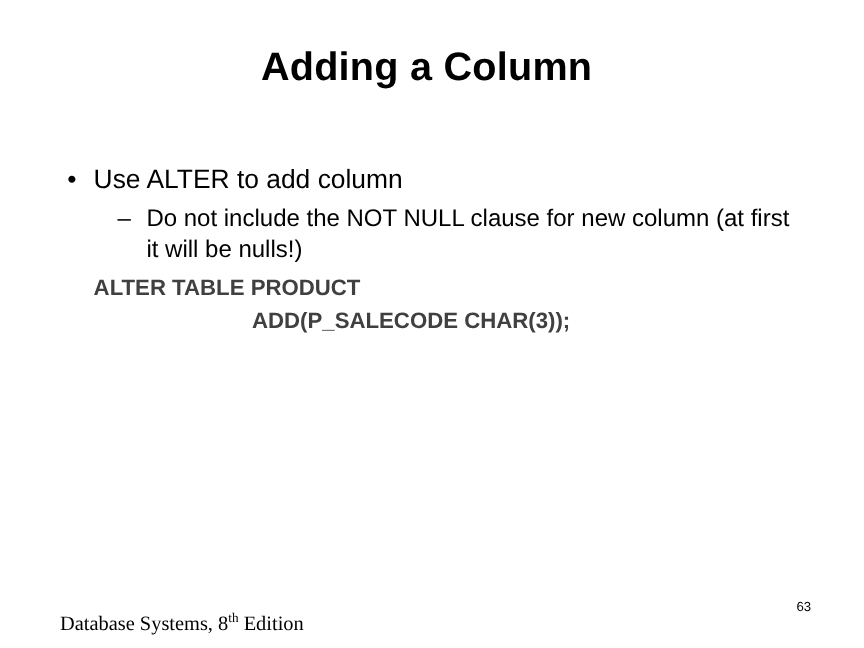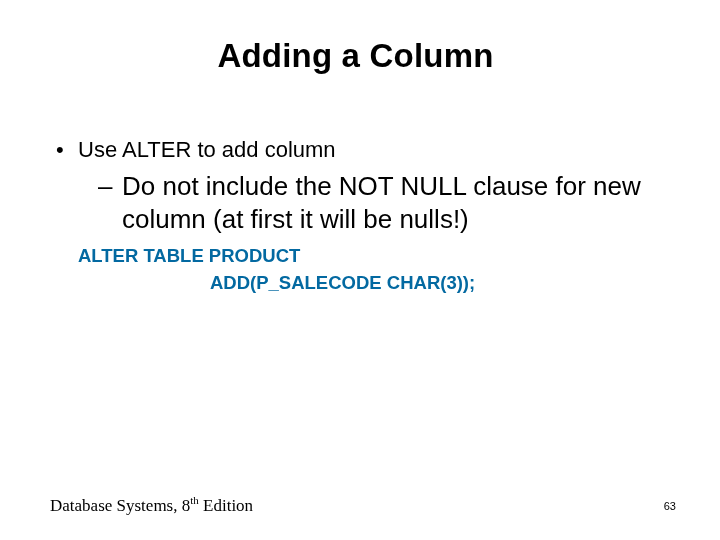--- a/index.html
+++ b/index.html
@@ -47,44 +47,44 @@
     content: "•";
     position: absolute;
     left: 6px;
     top: 0;
     font-size: 22px;
   }
   .bullet-2 {
     margin: 0 0 6px 0;
     padding-left: 72px;
     position: relative;
-    font-size: 26px;
+    font-size: 20px;
   }
   .bullet-2::before {
     content: "–";
     position: absolute;
     left: 48px;
     top: 0;
   }
   .code {
-    color: #0369a1;
+    color: #404040;
     font-weight: 700;
     font-size: 18.5px;
     margin: 6px 0 0 0;
     padding-left: 28px;
     line-height: 1.45;
   }
   .code-indent {
     padding-left: 132px;
     display: block;
   }
   .footer-left {
     position: absolute;
     left: 50px;
-    bottom: 24px;
+    bottom: 10px;
     font-family: "Times New Roman", Times, serif;
     font-size: 17px;
   }
   .footer-left sup {
     font-size: 11px;
     vertical-align: super;
   }
   .footer-right {
     position: absolute;
     right: 44px;

